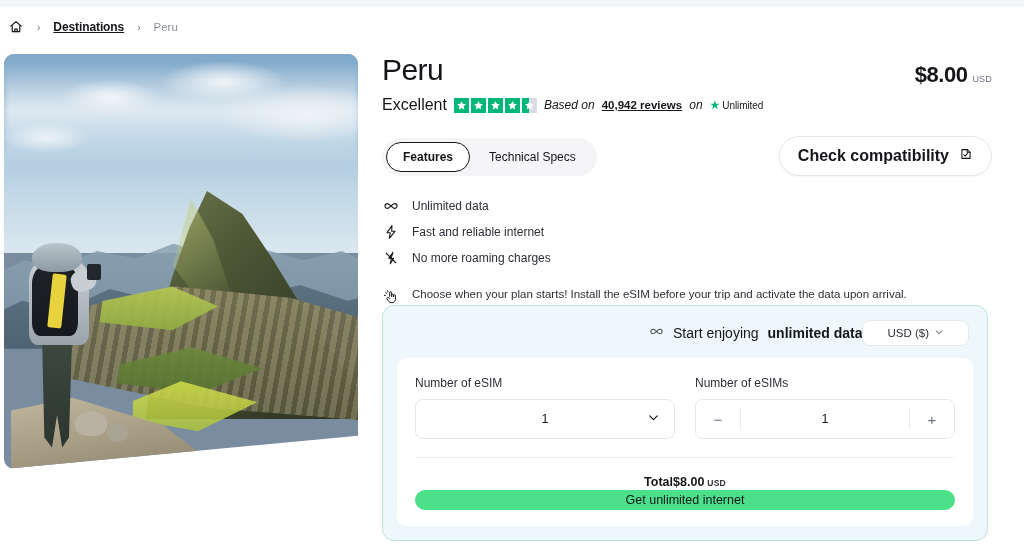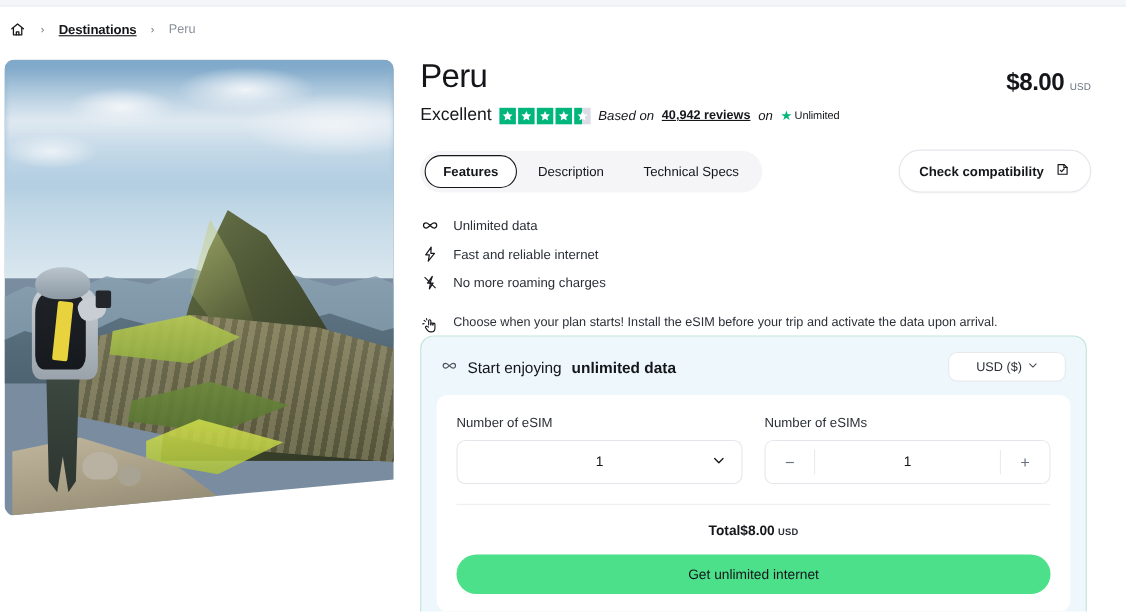--- a/index.html
+++ b/index.html
@@ -170,39 +170,39 @@
   .tp-name { font-size:10px; color:#14161a; letter-spacing:-.1px; }
 
   
   .tabrow { display:flex; align-items:flex-end; justify-content:space-between; margin-top:22px; }
   .tabs { display:flex; align-items:center; background:#f5f5f7; border-radius:22px; padding:4px; gap:2px; }
   .tab { font-size:12px; padding:7px 16px; border-radius:18px; color:#14161a; background:transparent; border:1px solid transparent; cursor:pointer; white-space:nowrap; }
   .tab.active { background:#ffffff; border:1px solid #14161a; font-weight:bold; }
   .compat {
     display:flex; align-items:center; gap:10px;
     border:1px solid #e3e6ea; background:#fff; border-radius:22px;
-    padding:10px 18px; font-size:12px; font-weight:bold; color:#14161a; cursor:pointer;
+    padding:10px 18px; font-size:16px; font-weight:bold; color:#14161a; cursor:pointer;
     box-shadow: 0 1px 2px rgba(16,24,40,.04);
   }
 
   
   .features { margin-top:22px; display:flex; flex-direction:column; gap:10px; }
   .feat { display:flex; align-items:center; gap:12px; font-size:12px; color:#2b2f36; }
   .feat-ico { width:18px; display:flex; align-items:center; justify-content:center; color:#14161a; }
 
   .note { display:flex; align-items:flex-start; gap:12px; margin-top:22px; font-size:11.5px; color:#2b2f36; }
   .note-ico { width:18px; display:flex; align-items:center; justify-content:center; color:#14161a; padding-top:1px; }
 
   
   .panel {
     position:absolute; left:382px; top:305px; width:606px;
     border:1px solid #bfe5d7; border-radius:12px;
     background:#eef7fb; overflow:hidden;
   }
-  .panel-head { display:flex; align-items:center; justify-content:space-between; padding:14px 18px 12px 18px; }
+  .panel-head { display:flex; align-items:center; justify-content:flex-end; padding:14px 18px 12px 18px; }
   .panel-title { display:flex; align-items:center; gap:9px; font-size:14px; color:#14161a; }
   .panel-title b { font-weight:bold; }
   .cur-select {
     display:flex; align-items:center; gap:5px;
     background:#fff; border:1px solid #e6e9ec; border-radius:8px;
     padding:6px 24px; font-size:11.5px; color:#2b2f36; cursor:pointer;
   }
   .panel-card {
     margin:0 14px 14px 14px; background:#fff; border-radius:10px; padding:18px 18px 16px 18px;
   }
@@ -222,21 +222,21 @@
   .step-btn { width:44px; height:100%; display:flex; align-items:center; justify-content:center; font-size:15px; color:#6b7280; cursor:pointer; background:#fff; border:0; }
   .step-div { width:1px; height:22px; background:#e8ebee; }
   .step-val { flex:1; text-align:center; font-size:12.5px; color:#14161a; }
 
   .divider { height:1px; background:#eceff2; margin:18px 0 0 0; }
   .total-row { display:flex; align-items:baseline; justify-content:center; margin-top:14px; }
   .total-label { font-size:12.5px; font-weight:bold; color:#14161a; }
   .total-val { font-size:12.5px; font-weight:bold; color:#14161a; }
   .total-cur { font-size:8.5px; font-weight:bold; color:#2b2f36; margin-left:3px; letter-spacing:.2px; }
   .cta {
-    margin-top:13px; width:100%; height:36px;
+    margin-top:0; width:100%; height:20px;
     background:#4ce08a; border:0; border-radius:18px;
     font-size:12.5px; color:#14161a; cursor:pointer;
     font-family:"Liberation Sans", sans-serif;
   }
 </style>
 </head>
 <body>
 
 <div class="page">
 
@@ -326,21 +326,20 @@
       <span class="trust-text">on</span>
       <span class="tp-logo">
         <span class="tp-star">★</span>
         <span class="tp-name">Unlimited</span>
       </span>
     </div>
 
     <div class="tabrow">
       <div class="tabs">
         <button class="tab active">Features</button>
-        <button class="tab">Description</button>
         <button class="tab">Technical Specs</button>
       </div>
       <button class="compat">
         <span>Check compatibility</span>
         <span>
           <svg width="14" height="14" viewBox="0 0 24 24" fill="none" stroke="#14161a" stroke-width="1.8" stroke-linecap="round" stroke-linejoin="round">
             <path d="M5 4.5h9.5L19 9v10.5H5z"></path>
               <path d="M14 4.5V9h5"></path>
               <path d="M8.5 13.5l2 2 4-4.5"></path>
           </svg>

